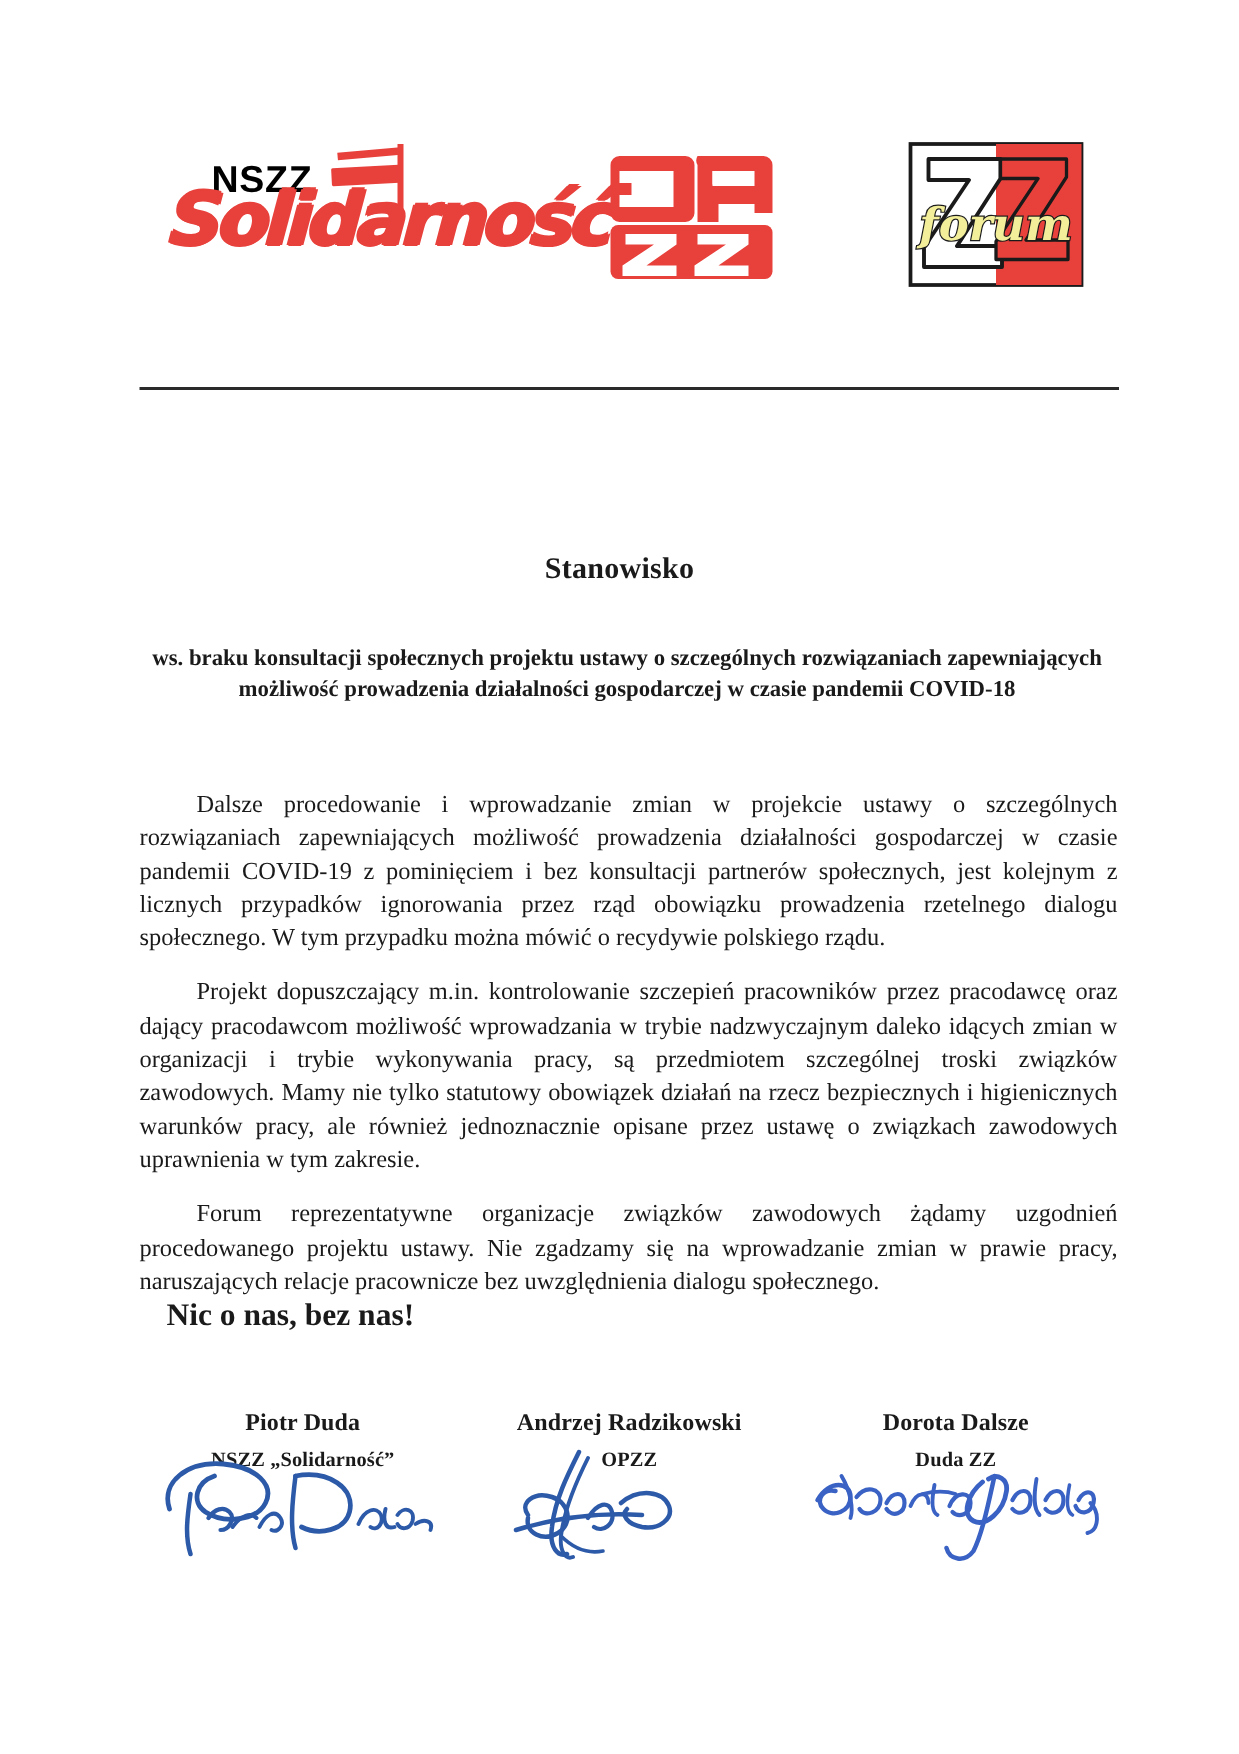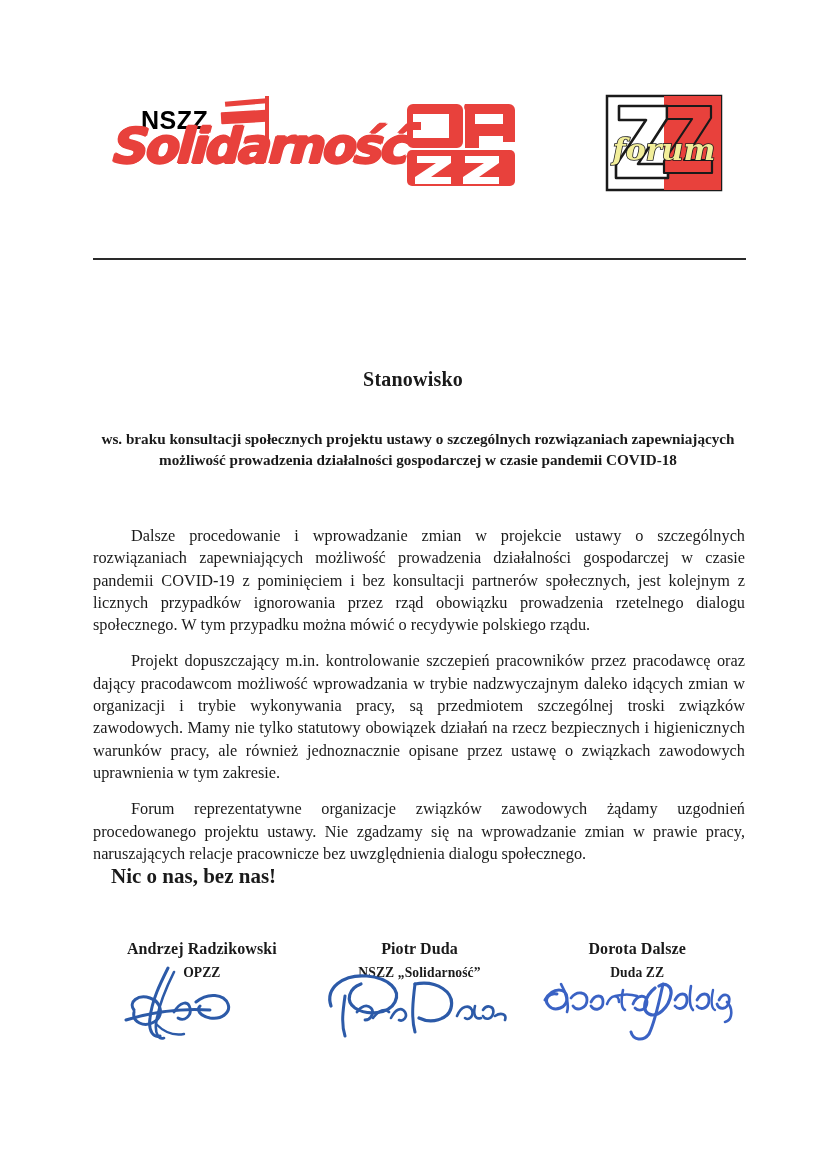--- a/index.html
+++ b/index.html
@@ -266,56 +266,56 @@
 
   <div class="body-block">
     <p class="para">Dalsze procedowanie i wprowadzanie zmian w projekcie ustawy o szczególnych rozwiązaniach zapewniających możliwość prowadzenia działalności gospodarczej w czasie pandemii COVID-19 z pominięciem i bez konsultacji partnerów społecznych, jest kolejnym z licznych przypadków ignorowania przez rząd obowiązku prowadzenia rzetelnego dialogu społecznego. W tym przypadku można mówić o recydywie polskiego rządu.</p>
     <p class="para">Projekt dopuszczający m.in. kontrolowanie szczepień pracowników przez pracodawcę oraz dający pracodawcom możliwość wprowadzania w trybie nadzwyczajnym daleko idących zmian w organizacji i trybie wykonywania pracy, są przedmiotem szczególnej troski związków zawodowych. Mamy nie tylko statutowy obowiązek działań na rzecz bezpiecznych i higienicznych warunków pracy, ale również jednoznacznie opisane przez ustawę o związkach zawodowych uprawnienia w tym zakresie.</p>
     <p class="para">Forum reprezentatywne organizacje związków zawodowych żądamy uzgodnień procedowanego projektu ustawy. Nie zgadzamy się na wprowadzanie zmian w prawie pracy, naruszających relacje pracownicze bez uwzględnienia dialogu społecznego.</p>
   </div>
 
   <div class="slogan">Nic o nas, bez nas!</div>
 
   <div class="sig-row">
-
-    <div class="sig-col">
-      <div class="sig-name">Andrzej Radzikowski</div>
-      <div class="sig-org">OPZZ</div>
-      <div class="sig-mark">
-        <svg width="180" height="78" viewBox="0 0 180 78">
-          <g fill="none" stroke="#2c5aa8" stroke-linecap="round" stroke-linejoin="round">
-            <path d="M56 2 C48 18 40 34 38 52 C36 66 42 72 48 70" stroke-width="3"></path>
-            <path d="M62 6 C54 22 46 40 44 58 C43 68 47 74 52 72" stroke-width="2.6"></path>
-            <path d="M22 44 C16 36 26 28 38 32 C50 36 52 50 42 56 C32 62 20 56 22 46" stroke-width="3"></path>
-            <path d="M14 54 C40 46 70 42 98 44" stroke-width="3"></path>
-            <path d="M62 46 C68 36 76 34 78 42 C80 50 72 56 66 52" stroke-width="2.8"></path>
-            <path d="M84 36 C96 26 112 28 116 38 C119 46 110 54 98 52 C88 50 84 44 88 40" stroke-width="3"></path>
-            <path d="M44 58 C52 66 62 70 72 68" stroke-width="2.4"></path>
-          </g>
-        </svg>
-      </div>
-    </div>
 
     <div class="sig-col">
       <div class="sig-name">Piotr Duda</div>
       <div class="sig-org">NSZZ „Solidarność”</div>
       <div class="sig-mark">
         <svg width="210" height="78" viewBox="0 0 210 78">
           <g fill="none" stroke="#2c5aa8" stroke-linecap="round" stroke-linejoin="round">
             <path d="M16 40 C10 22 28 8 52 10 C74 12 86 24 80 36 C74 48 52 50 40 42 C30 35 34 22 46 18" stroke-width="3.2"></path>
             <path d="M30 30 C28 44 26 58 30 70" stroke-width="3"></path>
             <path d="M42 46 C46 40 52 38 56 42 C60 46 56 54 50 54" stroke-width="2.8"></path>
             <path d="M58 52 C64 44 70 42 74 46" stroke-width="2.6"></path>
             <path d="M76 52 C80 44 86 40 90 46 C93 51 88 56 84 54" stroke-width="2.6"></path>
             <path d="M100 18 C98 34 96 52 100 66" stroke-width="3"></path>
             <path d="M100 18 C122 14 140 26 136 42 C133 54 116 58 104 52" stroke-width="3.2"></path>
             <path d="M142 50 C146 40 154 38 157 44 C159 50 154 55 150 52" stroke-width="2.6"></path>
             <path d="M160 40 C158 48 160 54 166 52" stroke-width="2.6"></path>
             <path d="M168 44 C172 38 180 40 178 48 C176 54 170 54 168 50" stroke-width="2.6"></path>
             <path d="M180 50 C186 46 192 48 190 54" stroke-width="2.6"></path>
+          </g>
+        </svg>
+      </div>
+    </div>
+
+    <div class="sig-col">
+      <div class="sig-name">Andrzej Radzikowski</div>
+      <div class="sig-org">OPZZ</div>
+      <div class="sig-mark">
+        <svg width="180" height="78" viewBox="0 0 180 78">
+          <g fill="none" stroke="#2c5aa8" stroke-linecap="round" stroke-linejoin="round">
+            <path d="M56 2 C48 18 40 34 38 52 C36 66 42 72 48 70" stroke-width="3"></path>
+            <path d="M62 6 C54 22 46 40 44 58 C43 68 47 74 52 72" stroke-width="2.6"></path>
+            <path d="M22 44 C16 36 26 28 38 32 C50 36 52 50 42 56 C32 62 20 56 22 46" stroke-width="3"></path>
+            <path d="M14 54 C40 46 70 42 98 44" stroke-width="3"></path>
+            <path d="M62 46 C68 36 76 34 78 42 C80 50 72 56 66 52" stroke-width="2.8"></path>
+            <path d="M84 36 C96 26 112 28 116 38 C119 46 110 54 98 52 C88 50 84 44 88 40" stroke-width="3"></path>
+            <path d="M44 58 C52 66 62 70 72 68" stroke-width="2.4"></path>
           </g>
         </svg>
       </div>
     </div>
 
     <div class="sig-col">
       <div class="sig-name">Dorota Dalsze</div>
       <div class="sig-org">Duda ZZ</div>
       <div class="sig-mark">
         <svg width="200" height="78" viewBox="0 0 200 78">

